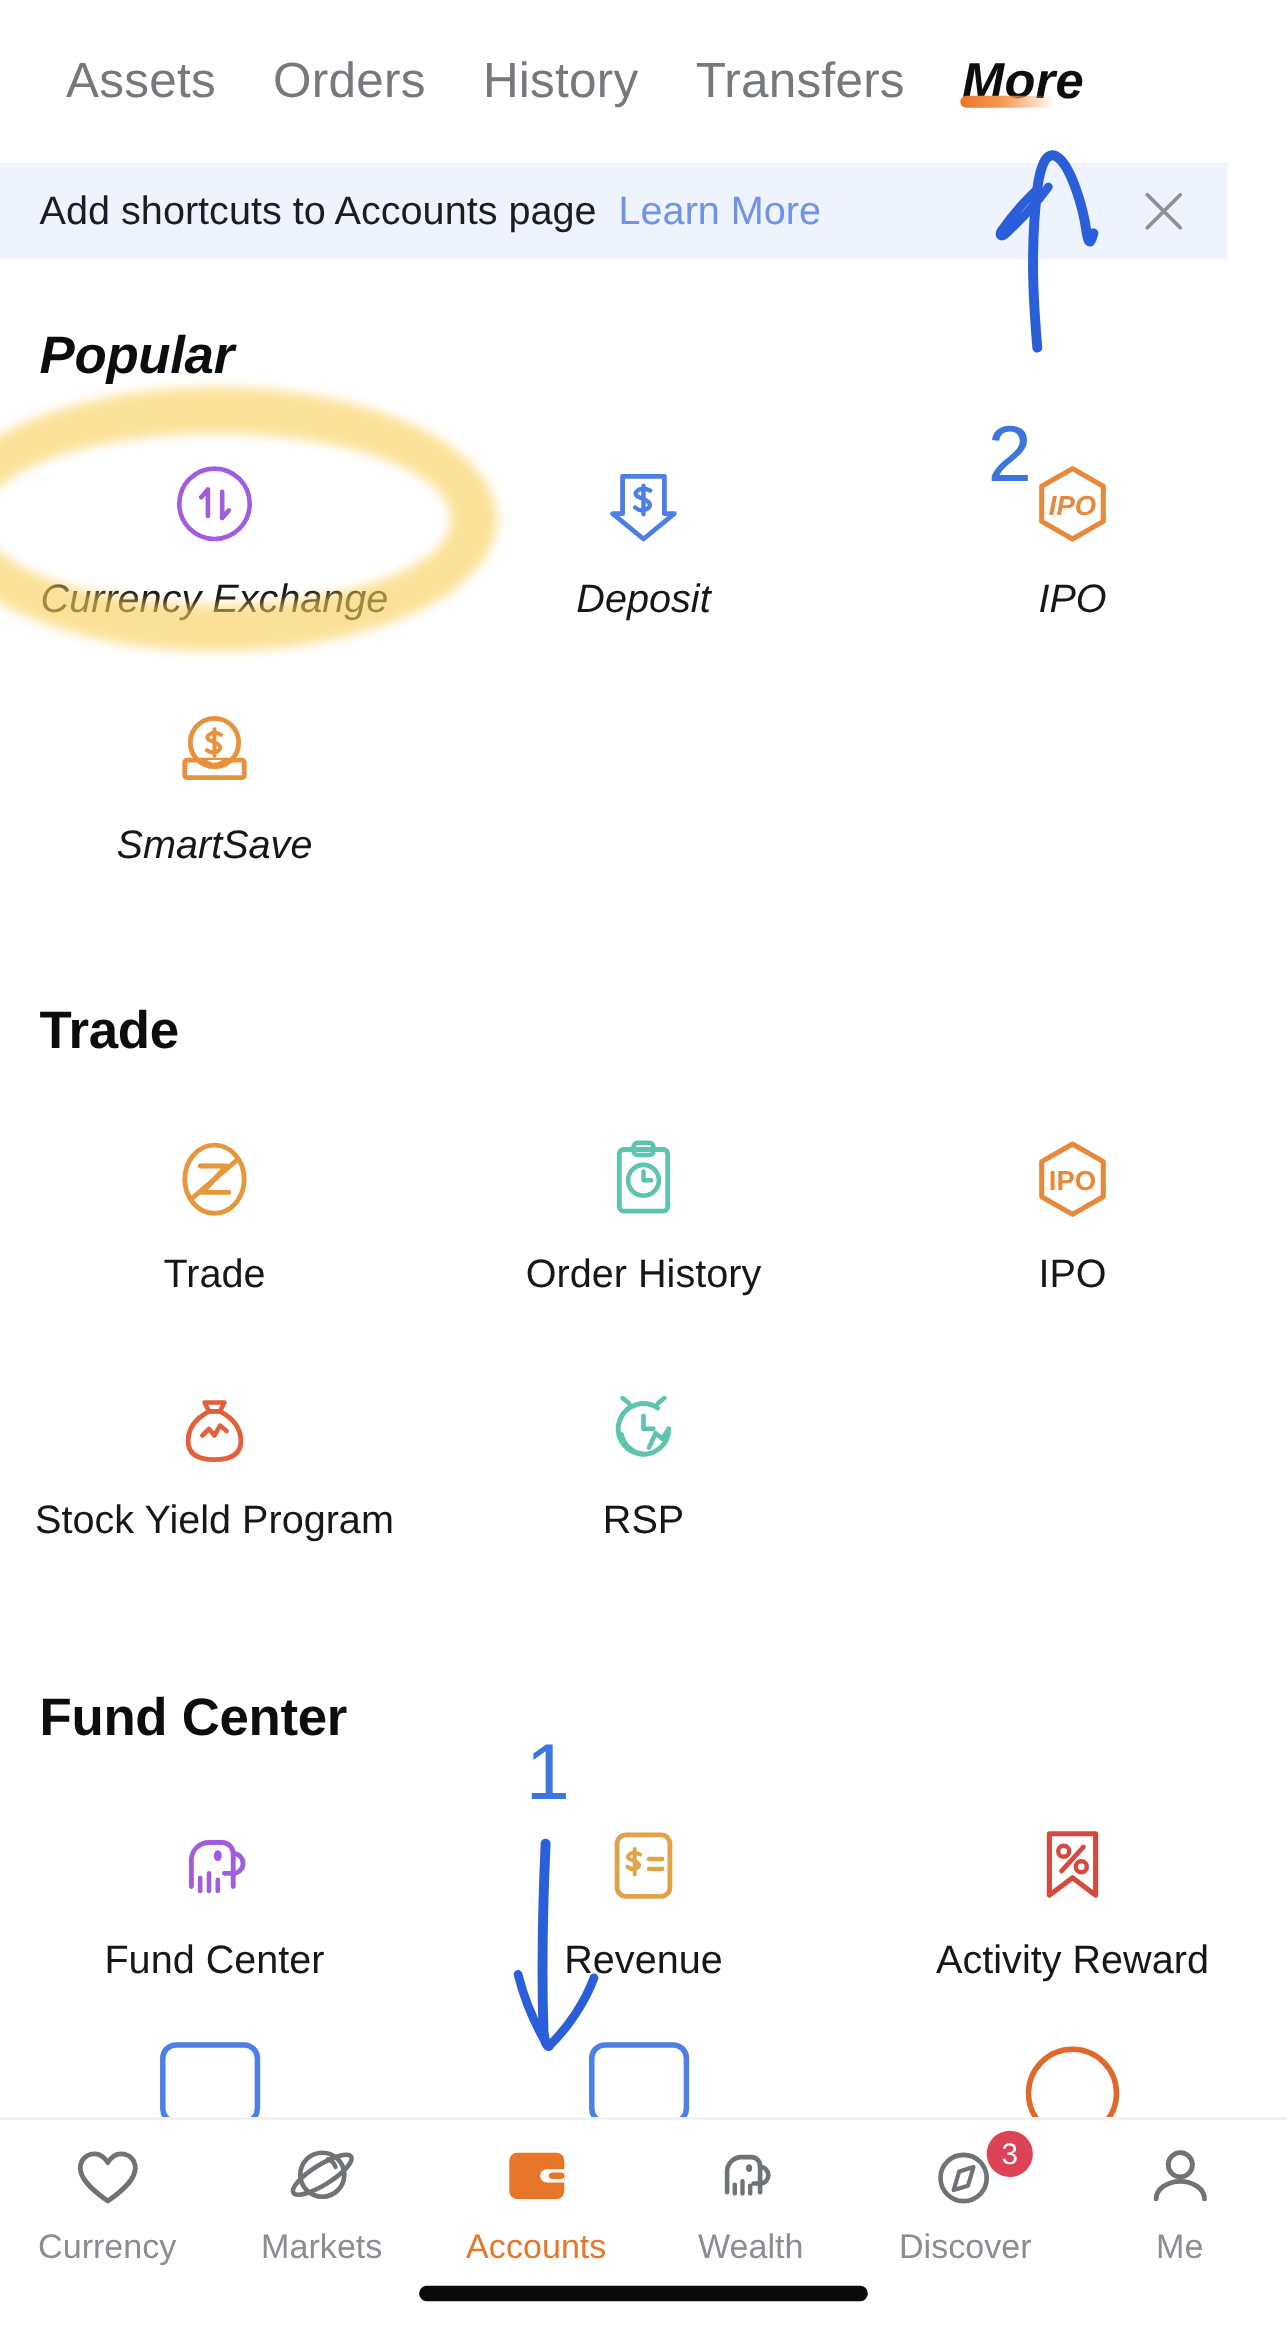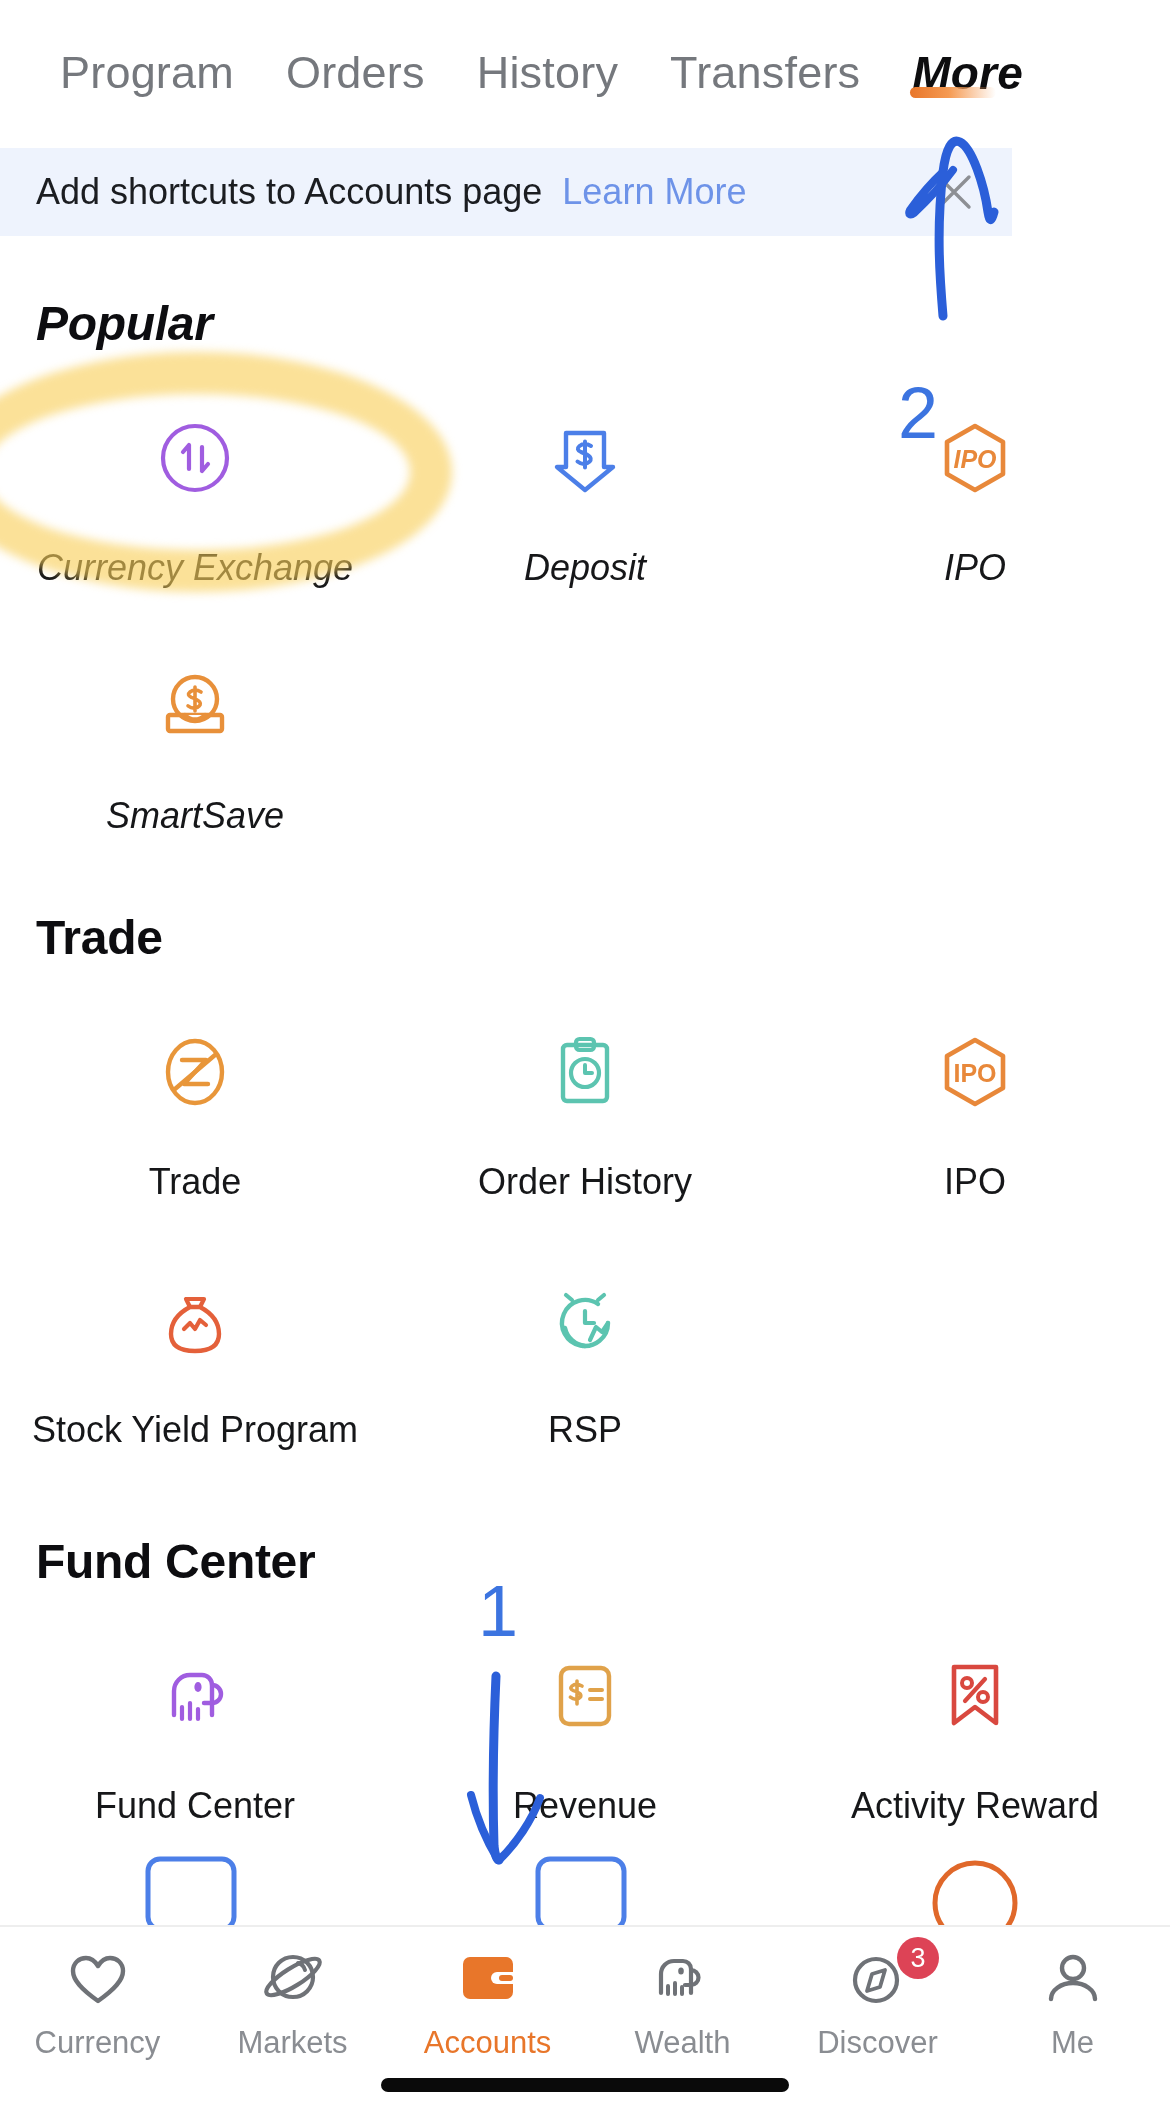--- a/index.html
+++ b/index.html
@@ -25,21 +25,21 @@
     font-size: 46px;
   }
   .top-tab.active .tab-underline {
     position: absolute; left: 24px; bottom: 2px; width: 86px; height: 11px;
     border-radius: 6px;
     background: linear-gradient(90deg, #e8762a 0%, #f59a52 45%, rgba(245,170,120,0) 100%);
   }
 
   
   #banner {
-    position: absolute; left: 0; top: 148px; width: 1012px; height: 88px;
+    position: absolute; left: 0; top: 148px; width: 1116px; height: 88px;
     background: #eef3fd; display: flex; align-items: center;
   }
   #banner-text {
     font-size: 36px; color: #1b1d21; margin-left: 36px; white-space: nowrap;
   }
   #banner-link {
     font-size: 36px; color: #6e93e8; margin-left: 20px; white-space: nowrap; text-align: right;
   }
   #banner-close {
     position: absolute; right: 36px; top: 50%; transform: translateY(-50%);
@@ -51,21 +51,20 @@
     font-size: 48px; font-weight: bold; color: #0d0d10;
     margin-left: 36px; letter-spacing: -.3px;
   }
   .grid {
     display: grid; grid-template-columns: repeat(3, 1fr);
     width: 1170px;
   }
   .tile {
     display: flex; flex-direction: column; align-items: center;
     padding-top: 14px;
-    gap: 24px;
   }
   .tile-icon { width: 82px; height: 82px; display: block; }
   .tile-label {
     font-size: 36px; color: #161719; margin-top: 24px;
     white-space: nowrap; text-align: center;
   }
 
   #sec-popular { position: absolute; left: 0; top: 296px; width: 1170px; font-style: italic; }
   #sec-popular .grid { margin-top: 52px; row-gap: 62px; }
   #sec-trade   { position: absolute; left: 0; top: 910px; width: 1126px; }
@@ -117,21 +116,21 @@
     position: absolute; left: 50%; transform: translateX(-50%);
     bottom: 26px; width: 408px; height: 14px; border-radius: 7px;
     background: #0a0a0a; z-index: 11;
   }
 </style>
 </head>
 <body>
 
 <div id="top-tabs">
   <div class="top-tab">
-    <span>Program</span>
+    <span>Assets</span>
   </div>
   <div class="top-tab">
     <span>Orders</span>
   </div>
   <div class="top-tab">
     <span>History</span>
   </div>
   <div class="top-tab">
     <span>Transfers</span>
   </div>

